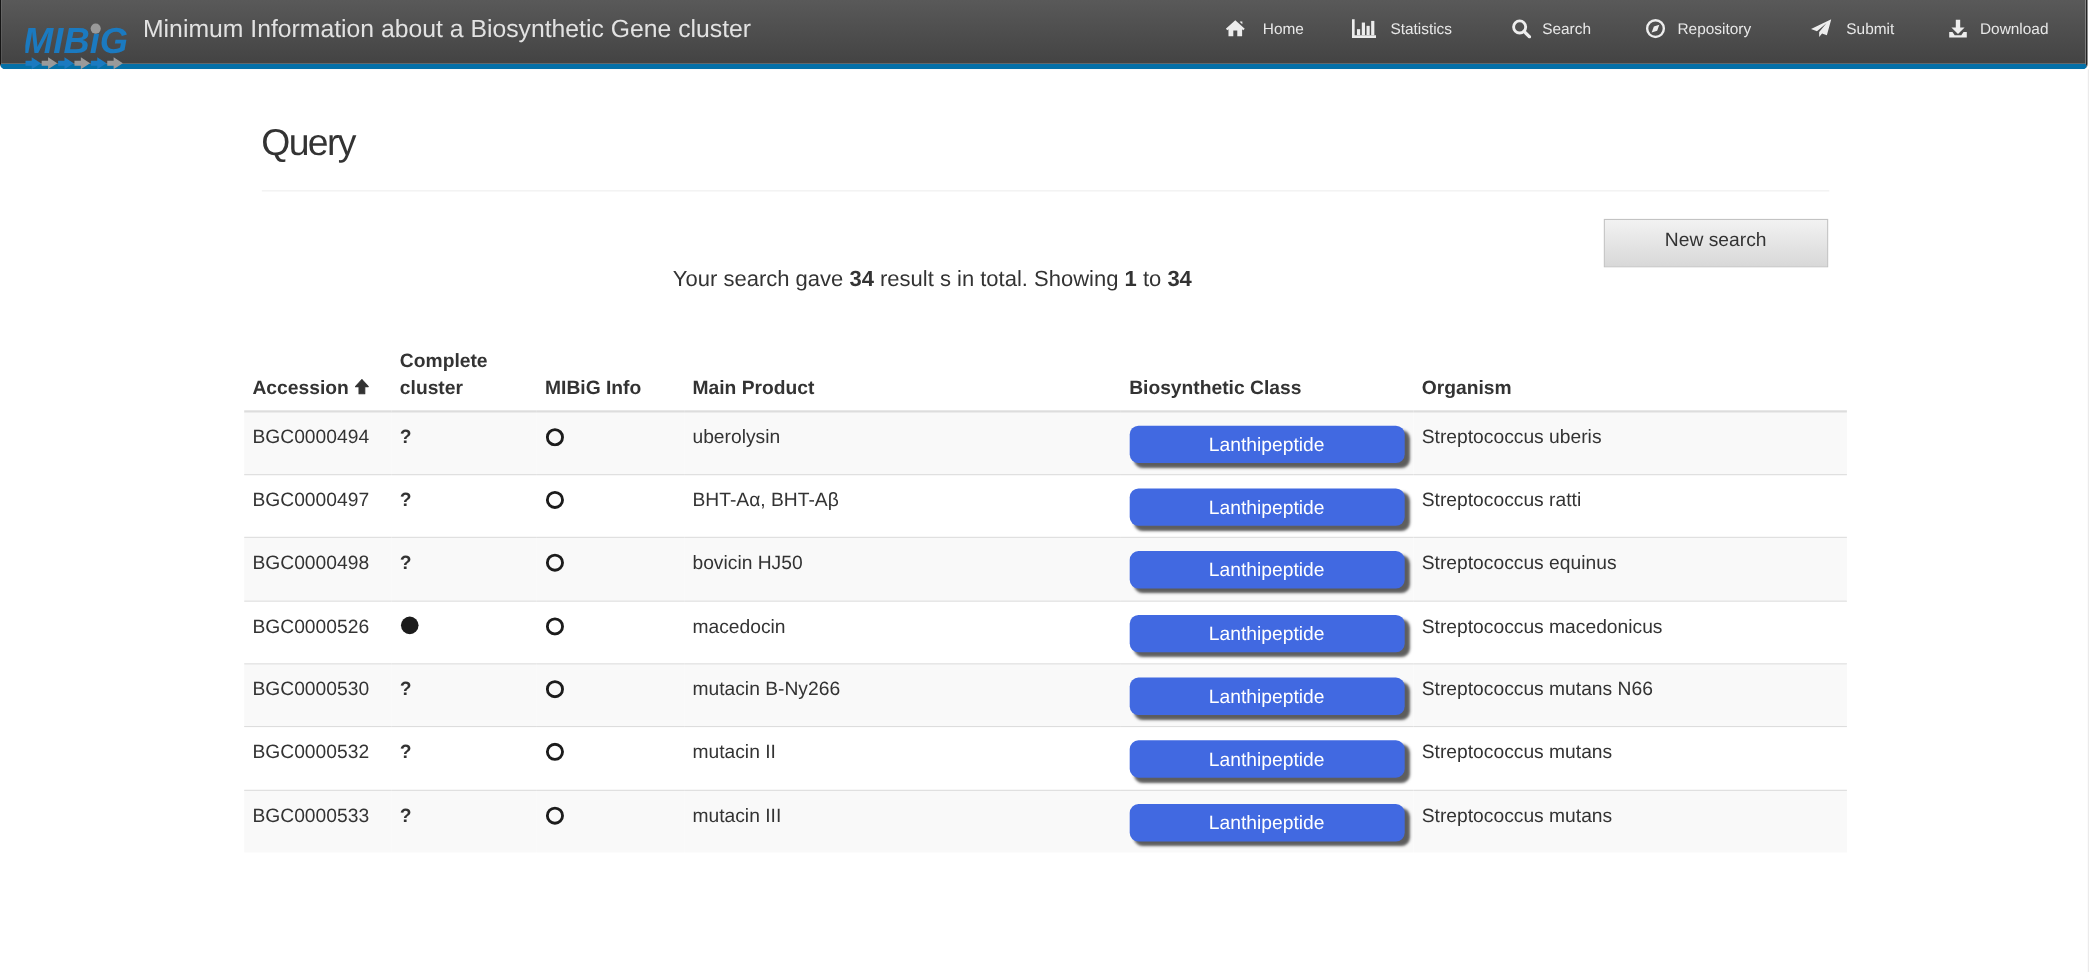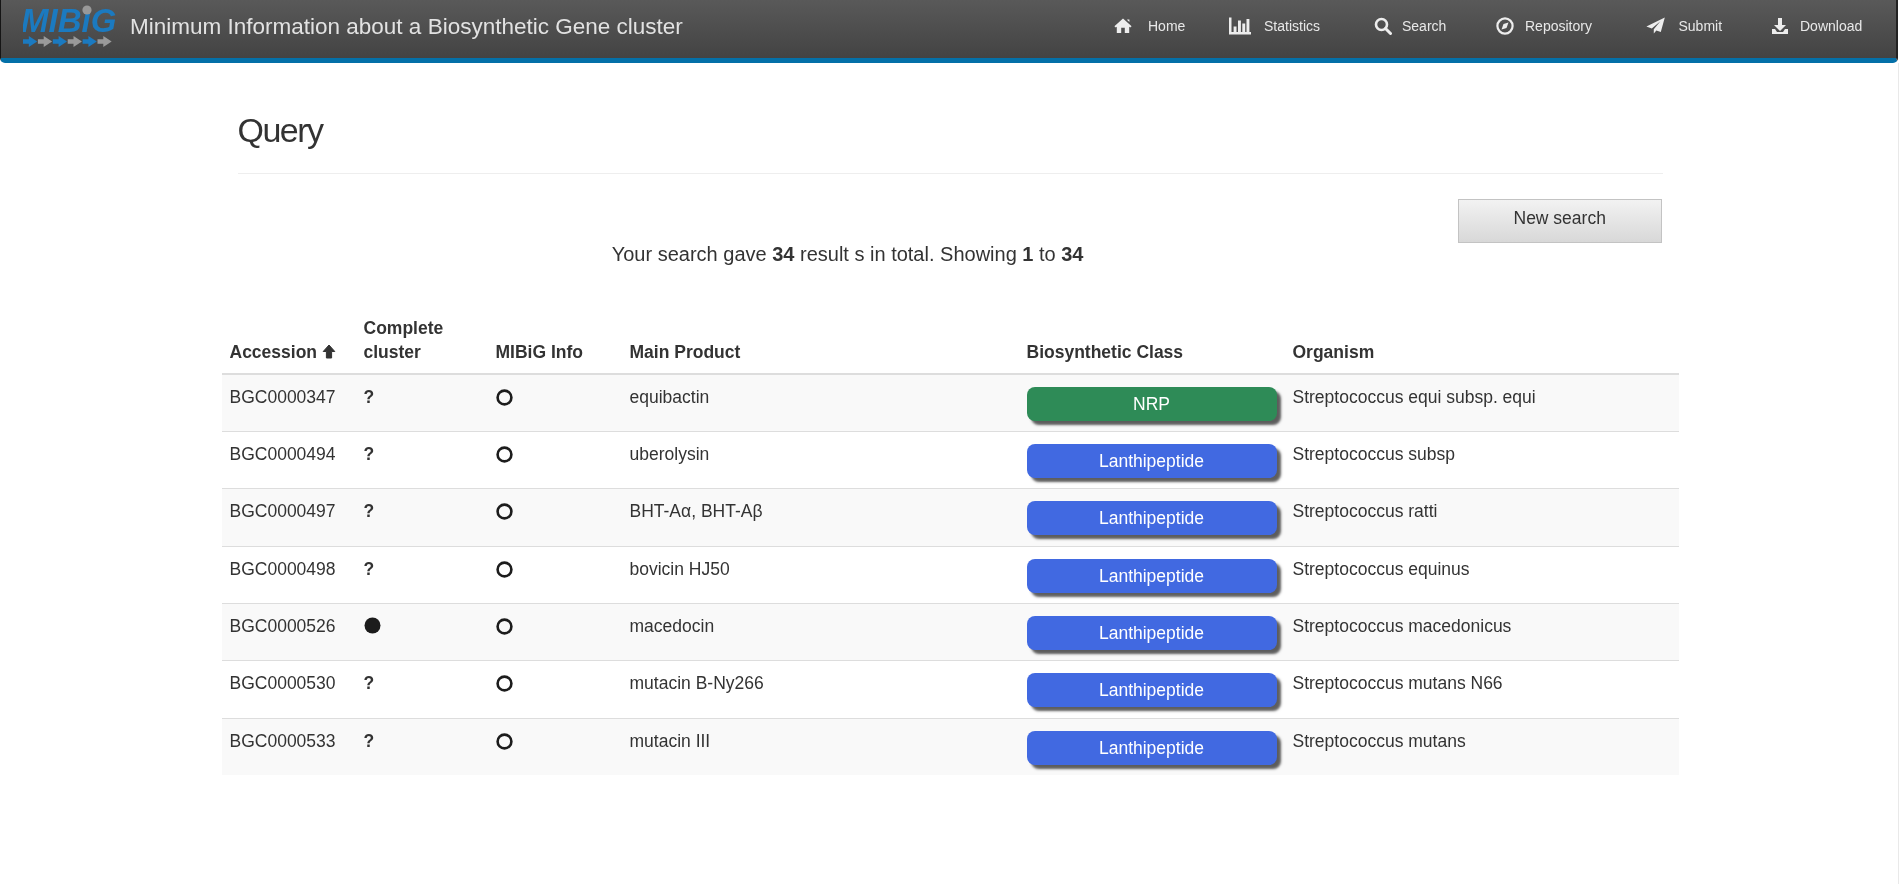--- a/index.html
+++ b/index.html
@@ -5,21 +5,21 @@
 <style>
 * { box-sizing: border-box; }
 html,body { margin:0; padding:0; background:#fff; }
 body { font-family:"Liberation Sans", sans-serif; font-size:17.5px; color:#333; width:1900px; height:884px; overflow:hidden; position:relative; }
 
 .navbar { position:relative; width:1898px; height:63px;
   background:linear-gradient(to bottom,#595959,#434343);
   border-bottom:5px solid #0470a8; border-left:1.5px solid #151515; border-right:2px solid #232323;
   border-radius:0 0 5px 5px; }
 .rightline { position:absolute; top:63px; left:1897.5px; width:1px; height:821px; background:#e9e9e9; }
-.brand { position:absolute; left:22px; top:4px; }
+.brand { position:absolute; left:22px; top:20px; }
 .title { position:absolute; left:129px; top:14px; font-size:22.5px; color:#e2e2e2; }
 .nav { position:absolute; right:-2.6px; top:-3px; height:58px; display:flex; align-items:center; }
 .nav .item { padding-left:18.5px; color:#e8e8e8; font-size:14px; display:flex; align-items:center; white-space:nowrap; }
 .nav .item.i1{width:115px}.nav .item.i2{width:145px}.nav .item.i3{width:122px}.nav .item.i4{width:150.5px}.nav .item.i5{width:124px}.nav .item.i6{width:146.6px}
 .nav .item svg { margin-right:16px; position:relative; top:-0.5px; }
 .nav .item.i2 svg { margin-right:13px; }
 .nav .item.i3 svg { margin-right:10px; }
 .nav .item.i4 svg { margin-right:11px; }
 .nav .item.i5 svg { margin-right:14px; }
 .nav .item.i6 svg { margin-right:11.5px; }
@@ -110,42 +110,30 @@
             </svg></th>
         <th>Complete cluster</th>
         <th>MIBiG Info</th>
         <th>Main Product</th>
         <th>Biosynthetic Class</th>
         <th>Organism</th>
       </tr>
     </thead>
     <tbody>
       <tr>
-          <td>BGC0000347</td>
-          <td><span class="qm">?</span></td>
-          <td><svg width="17" height="17" viewBox="0 0 17 17" style="vertical-align:-3px">
-              <circle cx="8.5" cy="8.5" r="6.9" fill="none" stroke="#1c1c1c" stroke-width="2.6"></circle>
-            </svg></td>
-          <td>equibactin</td>
-          <td>
-            <span class="clsbtn green">NRP</span>
-          </td>
-          <td>Streptococcus equi subsp. equi</td>
-        </tr>
-      <tr>
           <td>BGC0000494</td>
           <td><span class="qm">?</span></td>
           <td><svg width="17" height="17" viewBox="0 0 17 17" style="vertical-align:-3px">
               <circle cx="8.5" cy="8.5" r="6.9" fill="none" stroke="#1c1c1c" stroke-width="2.6"></circle>
             </svg></td>
           <td>uberolysin</td>
           <td>
             <span class="clsbtn blue">Lanthipeptide</span>
           </td>
-          <td>Streptococcus subsp</td>
+          <td>Streptococcus uberis</td>
         </tr>
       <tr>
           <td>BGC0000497</td>
           <td><span class="qm">?</span></td>
           <td><svg width="17" height="17" viewBox="0 0 17 17" style="vertical-align:-3px">
               <circle cx="8.5" cy="8.5" r="6.9" fill="none" stroke="#1c1c1c" stroke-width="2.6"></circle>
             </svg></td>
           <td>BHT-Aα, BHT-Aβ</td>
           <td>
             <span class="clsbtn blue">Lanthipeptide</span>
@@ -184,20 +172,32 @@
           <td><svg width="17" height="17" viewBox="0 0 17 17" style="vertical-align:-3px">
               <circle cx="8.5" cy="8.5" r="6.9" fill="none" stroke="#1c1c1c" stroke-width="2.6"></circle>
             </svg></td>
           <td>mutacin B-Ny266</td>
           <td>
             <span class="clsbtn blue">Lanthipeptide</span>
           </td>
           <td>Streptococcus mutans N66</td>
         </tr>
       <tr>
+          <td>BGC0000532</td>
+          <td><span class="qm">?</span></td>
+          <td><svg width="17" height="17" viewBox="0 0 17 17" style="vertical-align:-3px">
+              <circle cx="8.5" cy="8.5" r="6.9" fill="none" stroke="#1c1c1c" stroke-width="2.6"></circle>
+            </svg></td>
+          <td>mutacin II</td>
+          <td>
+            <span class="clsbtn blue">Lanthipeptide</span>
+          </td>
+          <td>Streptococcus mutans</td>
+        </tr>
+      <tr>
           <td>BGC0000533</td>
           <td><span class="qm">?</span></td>
           <td><svg width="17" height="17" viewBox="0 0 17 17" style="vertical-align:-3px">
               <circle cx="8.5" cy="8.5" r="6.9" fill="none" stroke="#1c1c1c" stroke-width="2.6"></circle>
             </svg></td>
           <td>mutacin III</td>
           <td>
             <span class="clsbtn blue">Lanthipeptide</span>
           </td>
           <td>Streptococcus mutans</td>

